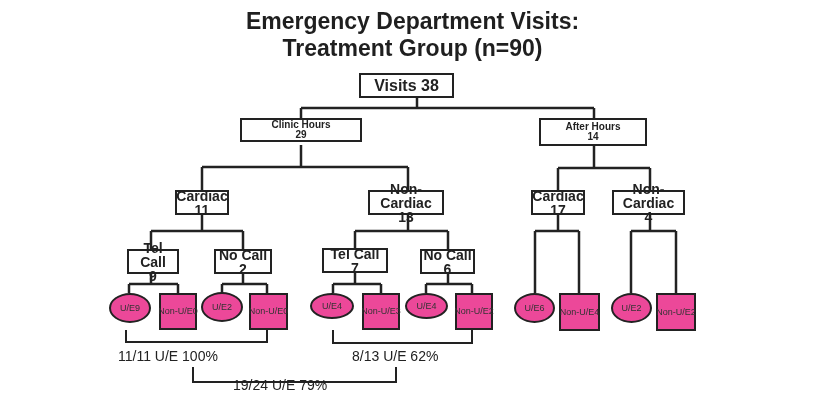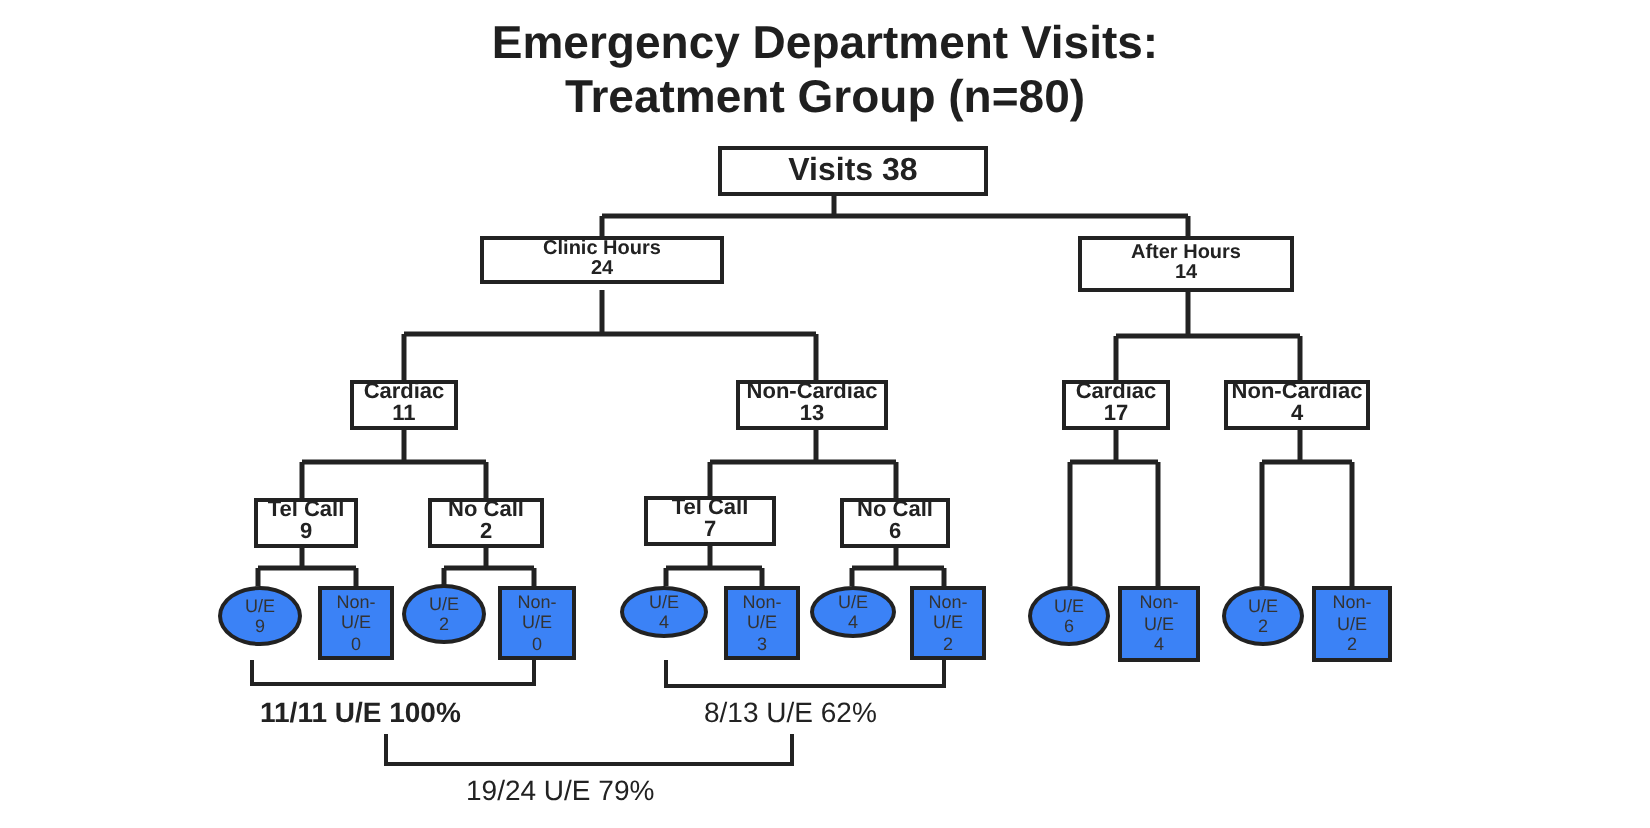--- a/index.html
+++ b/index.html
@@ -3,32 +3,32 @@
 <meta charset="utf-8">
 <style>
   html, body { margin:0; padding:0; background:#ffffff; }
   body { width:825px; height:414px; position:relative; overflow:hidden; font-family:"Liberation Sans", sans-serif; color:#1a1a1a; }
   .title { position:absolute; left:0; width:825px; text-align:center; font-weight:bold; font-size:23px; color:#1f1f1f; }
   #t1 { top:8px; }
   #t2 { top:35px; }
   svg { position:absolute; left:0; top:0; }
   .node { position:absolute; box-sizing:border-box; border:2px solid #222; background:#fff; text-align:center; font-weight:bold; color:#222; display:flex; flex-direction:column; justify-content:center; align-items:center; line-height:1.0; }
   .node span { display:block; }
-  .small { font-size:11px;justify-content:flex-end; }
+  .small { font-size:14px; }
   .mid { font-size:10px; }
   .root { font-size:16px; }
-  .leaf { position:absolute; box-sizing:border-box; border:2px solid #222; background:#3b82f6; text-align:center; font-size:9px; color:#333; display:flex; flex-direction:column; justify-content:center; align-items:center; line-height:1.15; }
+  .leaf { position:absolute; box-sizing:border-box; border:2px solid #222; background:#ec4899; text-align:center; font-size:9px; color:#333; display:flex; flex-direction:row; justify-content:center; align-items:center; line-height:1.15; }
   .ellipse { border-radius:50%; }
   .summary { position:absolute; font-size:14px; color:#222; white-space:nowrap; }
 </style>
 </head>
 <body>
 
 <div class="title" id="t1">Emergency Department  Visits:</div>
-<div class="title" id="t2">Treatment Group (n=80)</div>
+<div class="title" id="t2">Treatment Group (n=90)</div>
 
 <svg width="825" height="414">
   <g stroke="#222" stroke-width="2.5" fill="none">
 
     <line x1="417" y1="97" x2="417" y2="108"></line>
     <line x1="301" y1="108" x2="594" y2="108"></line>
     <line x1="301" y1="108" x2="301" y2="118"></line>
     <line x1="594" y1="108" x2="594" y2="118"></line>
 
     <line x1="301" y1="145" x2="301" y2="167"></line>
@@ -82,27 +82,27 @@
     <line x1="676" y1="231" x2="676" y2="293"></line>
 
   </g>
   <g stroke="#222" stroke-width="2" fill="none">
     <polyline points="126,330 126,342 267,342 267,330"></polyline>
     <polyline points="333,330 333,343 472,343 472,330"></polyline>
     <polyline points="193,367 193,382 396,382 396,367"></polyline>
   </g>
 </svg>
 
-<div class="node root" style="left:359px;top:73px;width:135px;height:25px;">
+<div class="node root" style="left:359px;top:73px;width:95px;height:25px;">
   <span>Visits 38</span>
 </div>
 
 <div class="node mid" style="left:240px;top:118px;width:122px;height:24px;">
   <span>Clinic Hours</span>
-  <span>24</span>
+  <span>29</span>
 </div>
 <div class="node mid" style="left:539px;top:118px;width:108px;height:28px;">
   <span>After Hours</span>
   <span>14</span>
 </div>
 
 <div class="node small" style="left:175px;top:190px;width:54px;height:25px;">
   <span>Cardiac</span>
   <span>11</span>
 </div>
@@ -184,15 +184,15 @@
 <div class="leaf ellipse" style="left:611px;top:293px;width:41px;height:30px;">
   <span>U/E</span>
   <span>2</span>
 </div>
 <div class="leaf" style="left:656px;top:293px;width:40px;height:38px;">
   <span>Non-</span>
   <span>U/E</span>
   <span>2</span>
 </div>
 
-<div class="summary" style="left:130px;top:348px;font-weight:bold;">11/11 U/E 100%</div>
+<div class="summary" style="left:118px;top:348px;">11/11 U/E 100%</div>
 <div class="summary" style="left:352px;top:348px;">8/13 U/E 62%</div>
-<div class="summary" style="left:233px;top:387px;text-align:center;">19/24 U/E 79%</div>
+<div class="summary" style="left:233px;top:377px;text-align:center;">19/24 U/E 79%</div>
 
 </body></html>

